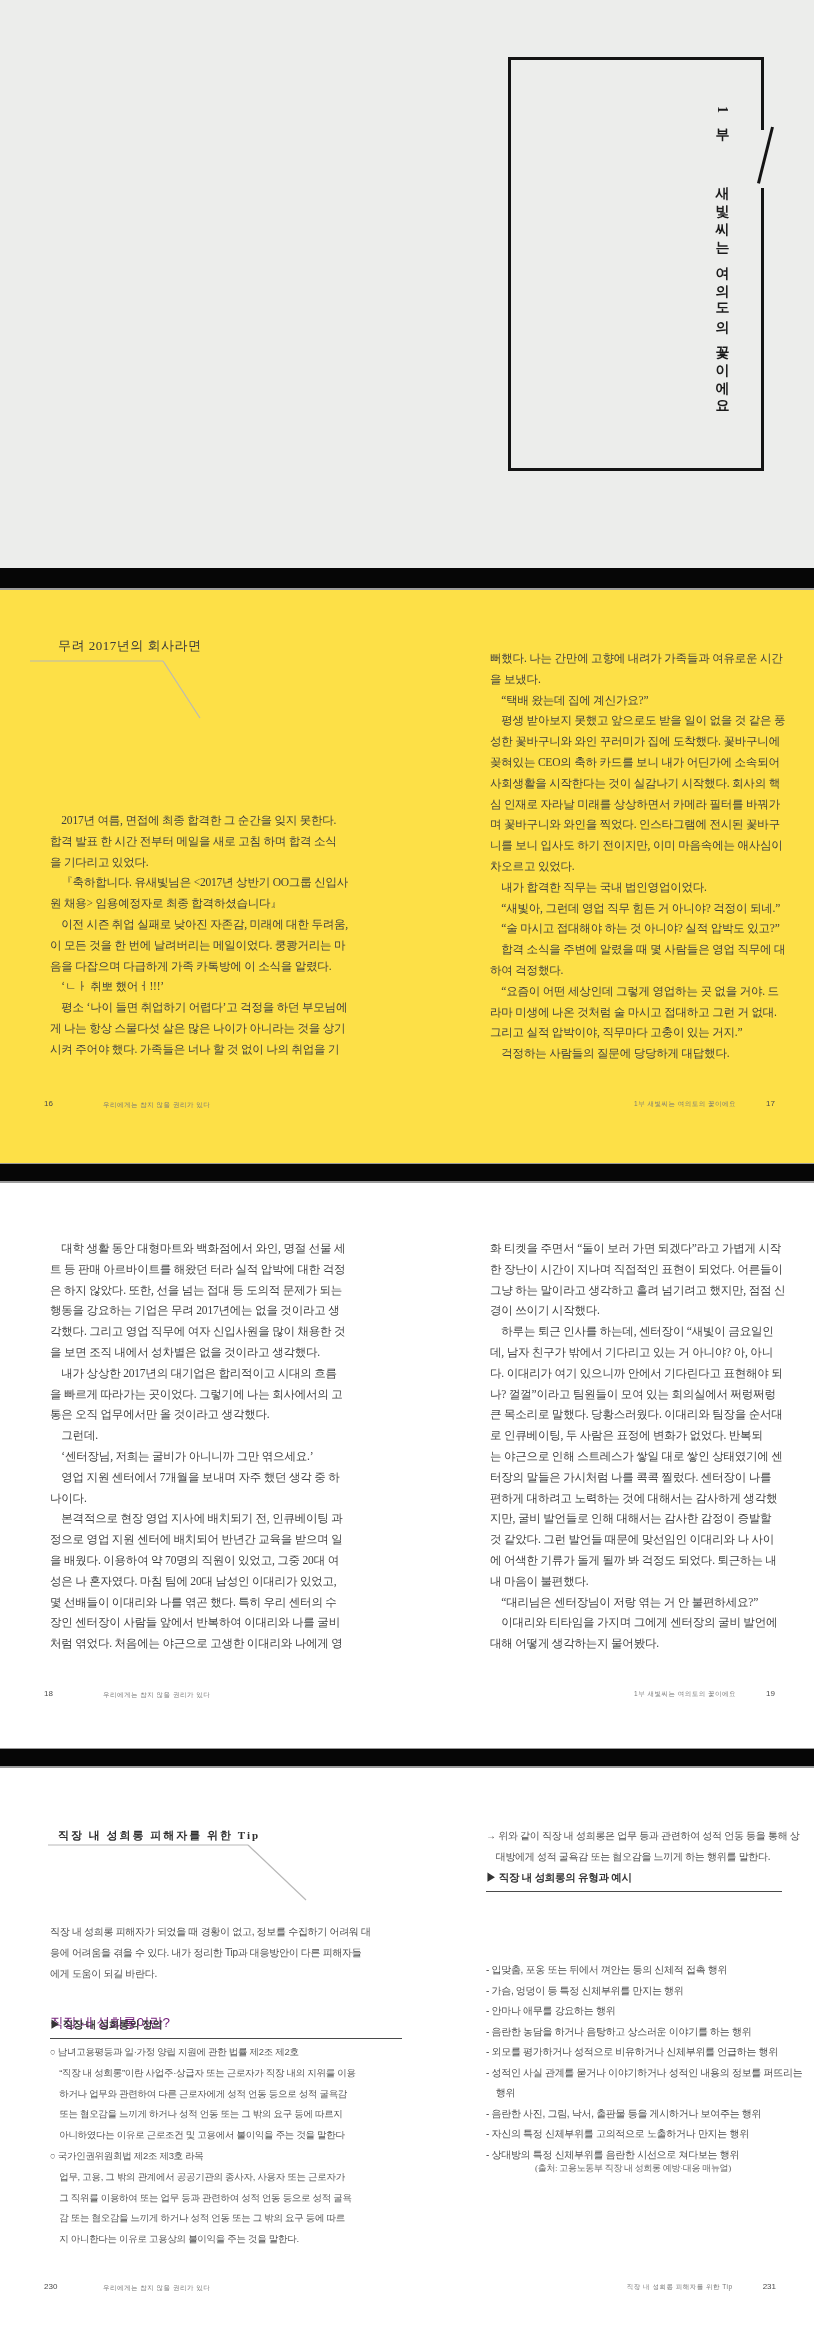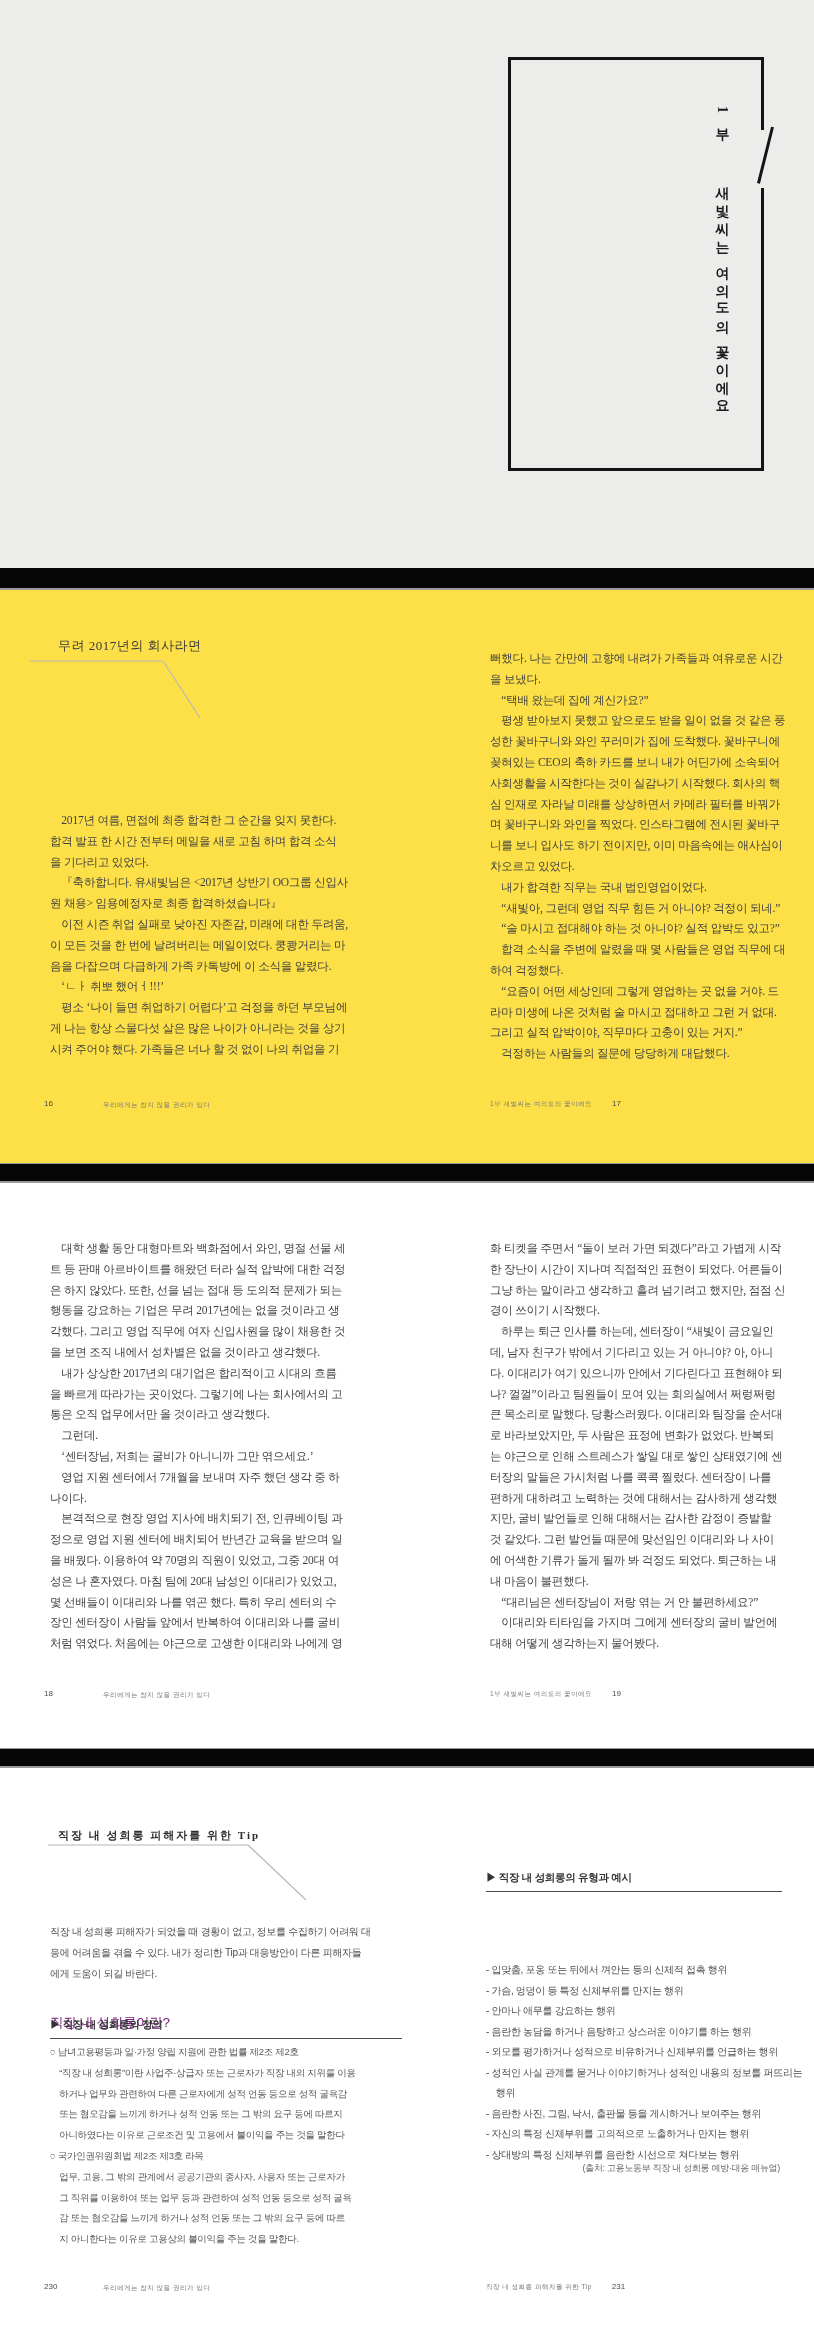--- a/index.html
+++ b/index.html
@@ -24,24 +24,24 @@
   .chapter-heading{position:absolute;font-size:13px;color:#3a3a3a;letter-spacing:0.5px;}
   .tip-heading{position:absolute;font-size:11px;font-weight:bold;color:#2e2e2e;letter-spacing:2px;}
   .rule-svg{position:absolute;}
   .booktext{position:absolute;font-size:11.5px;line-height:20.8px;color:#3f3f3f;letter-spacing:-0.2px;font-family:Liberation Serif, serif;}
   .booktext .ln{white-space:pre;}
   .sanstext{position:absolute;font-family:"Liberation Sans",sans-serif;font-size:10px;line-height:21px;color:#4c4c4c;letter-spacing:-0.3px;}
   .sanstext .ln{white-space:pre;}
   .lawtext{font-size:9.5px;line-height:20.8px;color:#555555;}
   .sec-title{position:absolute;font-family:"Liberation Sans",sans-serif;font-size:13.5px;font-weight:normal;color:#701a75;letter-spacing:-0.3px;margin-top:24px;}
   .sub-head{position:absolute;font-family:"Liberation Sans",sans-serif;font-size:10.5px;font-weight:bold;color:#333;letter-spacing:-0.3px;padding-bottom:6px;border-bottom:1.5px solid #4a4a4a;}
-  .source-line{position:absolute;font-family:Liberation Sans, sans-serif;font-size:9px;color:#666;text-align:right;letter-spacing:-0.3px;}
+  .source-line{position:absolute;font-family:Liberation Serif, serif;font-size:9px;color:#666;text-align:center;letter-spacing:-0.3px;}
   .pagenum{position:absolute;font-family:"Liberation Sans",sans-serif;font-size:8px;color:#4a4a4a;}
   .runtitle{position:absolute;font-family:"Liberation Sans",sans-serif;font-size:6.5px;color:#777;letter-spacing:0.5px;}
-  .footer-right{position:absolute;display:flex;align-items:baseline;gap:20px;font-family:"Liberation Sans",sans-serif;}
+  .footer-right{position:absolute;display:flex;justify-content:flex-end;align-items:baseline;gap:30px;font-family:"Liberation Sans",sans-serif;}
   .footer-right .rt{font-size:6.5px;color:#777;letter-spacing:0.5px;}
   .footer-right .pn{font-size:8px;color:#4a4a4a;}
 </style>
 </head>
 <body>
 
 <div class="section part">
   <div class="part-box">
     <div class="slash-eraser"></div>
     <div class="slash"></div>
@@ -136,21 +136,21 @@
   <div class="booktext" style="left:490px;top:55px">
       <div class="ln">화 티켓을 주면서 “둘이 보러 가면 되겠다”라고 가볍게 시작</div>
       <div class="ln">한 장난이 시간이 지나며 직접적인 표현이 되었다. 어른들이</div>
       <div class="ln">그냥 하는 말이라고 생각하고 흘려 넘기려고 했지만, 점점 신</div>
       <div class="ln">경이 쓰이기 시작했다.</div>
       <div class="ln">　하루는 퇴근 인사를 하는데, 센터장이 “새빛이 금요일인</div>
       <div class="ln">데, 남자 친구가 밖에서 기다리고 있는 거 아니야? 아, 아니</div>
       <div class="ln">다. 이대리가 여기 있으니까 안에서 기다린다고 표현해야 되</div>
       <div class="ln">나? 껄껄”이라고 팀원들이 모여 있는 회의실에서 쩌렁쩌렁</div>
       <div class="ln">큰 목소리로 말했다. 당황스러웠다. 이대리와 팀장을 순서대</div>
-      <div class="ln">로 바라보았지만, 두 사람은 표정에 변화가 없었다. 반복되</div>
+      <div class="ln">로 인큐베이팅, 두 사람은 표정에 변화가 없었다. 반복되</div>
       <div class="ln">는 야근으로 인해 스트레스가 쌓일 대로 쌓인 상태였기에 센</div>
       <div class="ln">터장의 말들은 가시처럼 나를 콕콕 찔렀다. 센터장이 나를</div>
       <div class="ln">편하게 대하려고 노력하는 것에 대해서는 감사하게 생각했</div>
       <div class="ln">지만, 굴비 발언들로 인해 대해서는 감사한 감정이 증발할</div>
       <div class="ln">것 같았다. 그런 발언들 때문에 맞선임인 이대리와 나 사이</div>
       <div class="ln">에 어색한 기류가 돌게 될까 봐 걱정도 되었다. 퇴근하는 내</div>
       <div class="ln">내 마음이 불편했다.</div>
       <div class="ln">　“대리님은 센터장님이 저랑 엮는 거 안 불편하세요?”</div>
       <div class="ln">　이대리와 티타임을 가지며 그에게 센터장의 굴비 발언에</div>
       <div class="ln">대해 어떻게 생각하는지 물어봤다.</div>
@@ -184,20 +184,24 @@
       <div class="ln">　아니하였다는 이유로 근로조건 및 고용에서 불이익을 주는 것을 말한다</div>
       <div class="ln">○ 국가인권위원회법 제2조 제3호 라목</div>
       <div class="ln">　업무, 고용, 그 밖의 관계에서 공공기관의 종사자, 사용자 또는 근로자가</div>
       <div class="ln">　그 직위를 이용하여 또는 업무 등과 관련하여 성적 언동 등으로 성적 굴욕</div>
       <div class="ln">　감 또는 혐오감을 느끼게 하거나 성적 언동 또는 그 밖의 요구 등에 따르</div>
       <div class="ln">　지 아니한다는 이유로 고용상의 불이익을 주는 것을 말한다.</div>
     </div>
   <div class="pagenum" style="left:44px;top:514px">230</div>
   <div class="runtitle" style="left:103px;top:516px">우리에게는 참지 않을 권리가 있다</div>
 
+  <div class="sanstext" style="left:486px;top:57px">
+      <div class="ln">→ 위와 같이 직장 내 성희롱은 업무 등과 관련하여 성적 언동 등을 통해 상</div>
+      <div class="ln">　대방에게 성적 굴욕감 또는 혐오감을 느끼게 하는 행위를 말한다.</div>
+    </div>
   <div class="sub-head" style="left:486px;top:103px;width:296px">▶ 직장 내 성희롱의 유형과 예시</div>
   <div class="sanstext" style="left:486px;top:192px;line-height:20.5px">
       <div class="ln">- 입맞춤, 포옹 또는 뒤에서 껴안는 등의 신체적 접촉 행위</div>
       <div class="ln">- 가슴, 엉덩이 등 특정 신체부위를 만지는 행위</div>
       <div class="ln">- 안마나 애무를 강요하는 행위</div>
       <div class="ln">- 음란한 농담을 하거나 음탕하고 상스러운 이야기를 하는 행위</div>
       <div class="ln">- 외모를 평가하거나 성적으로 비유하거나 신체부위를 언급하는 행위</div>
       <div class="ln">- 성적인 사실 관계를 묻거나 이야기하거나 성적인 내용의 정보를 퍼뜨리는</div>
       <div class="ln">　행위</div>
       <div class="ln">- 음란한 사진, 그림, 낙서, 출판물 등을 게시하거나 보여주는 행위</div>

